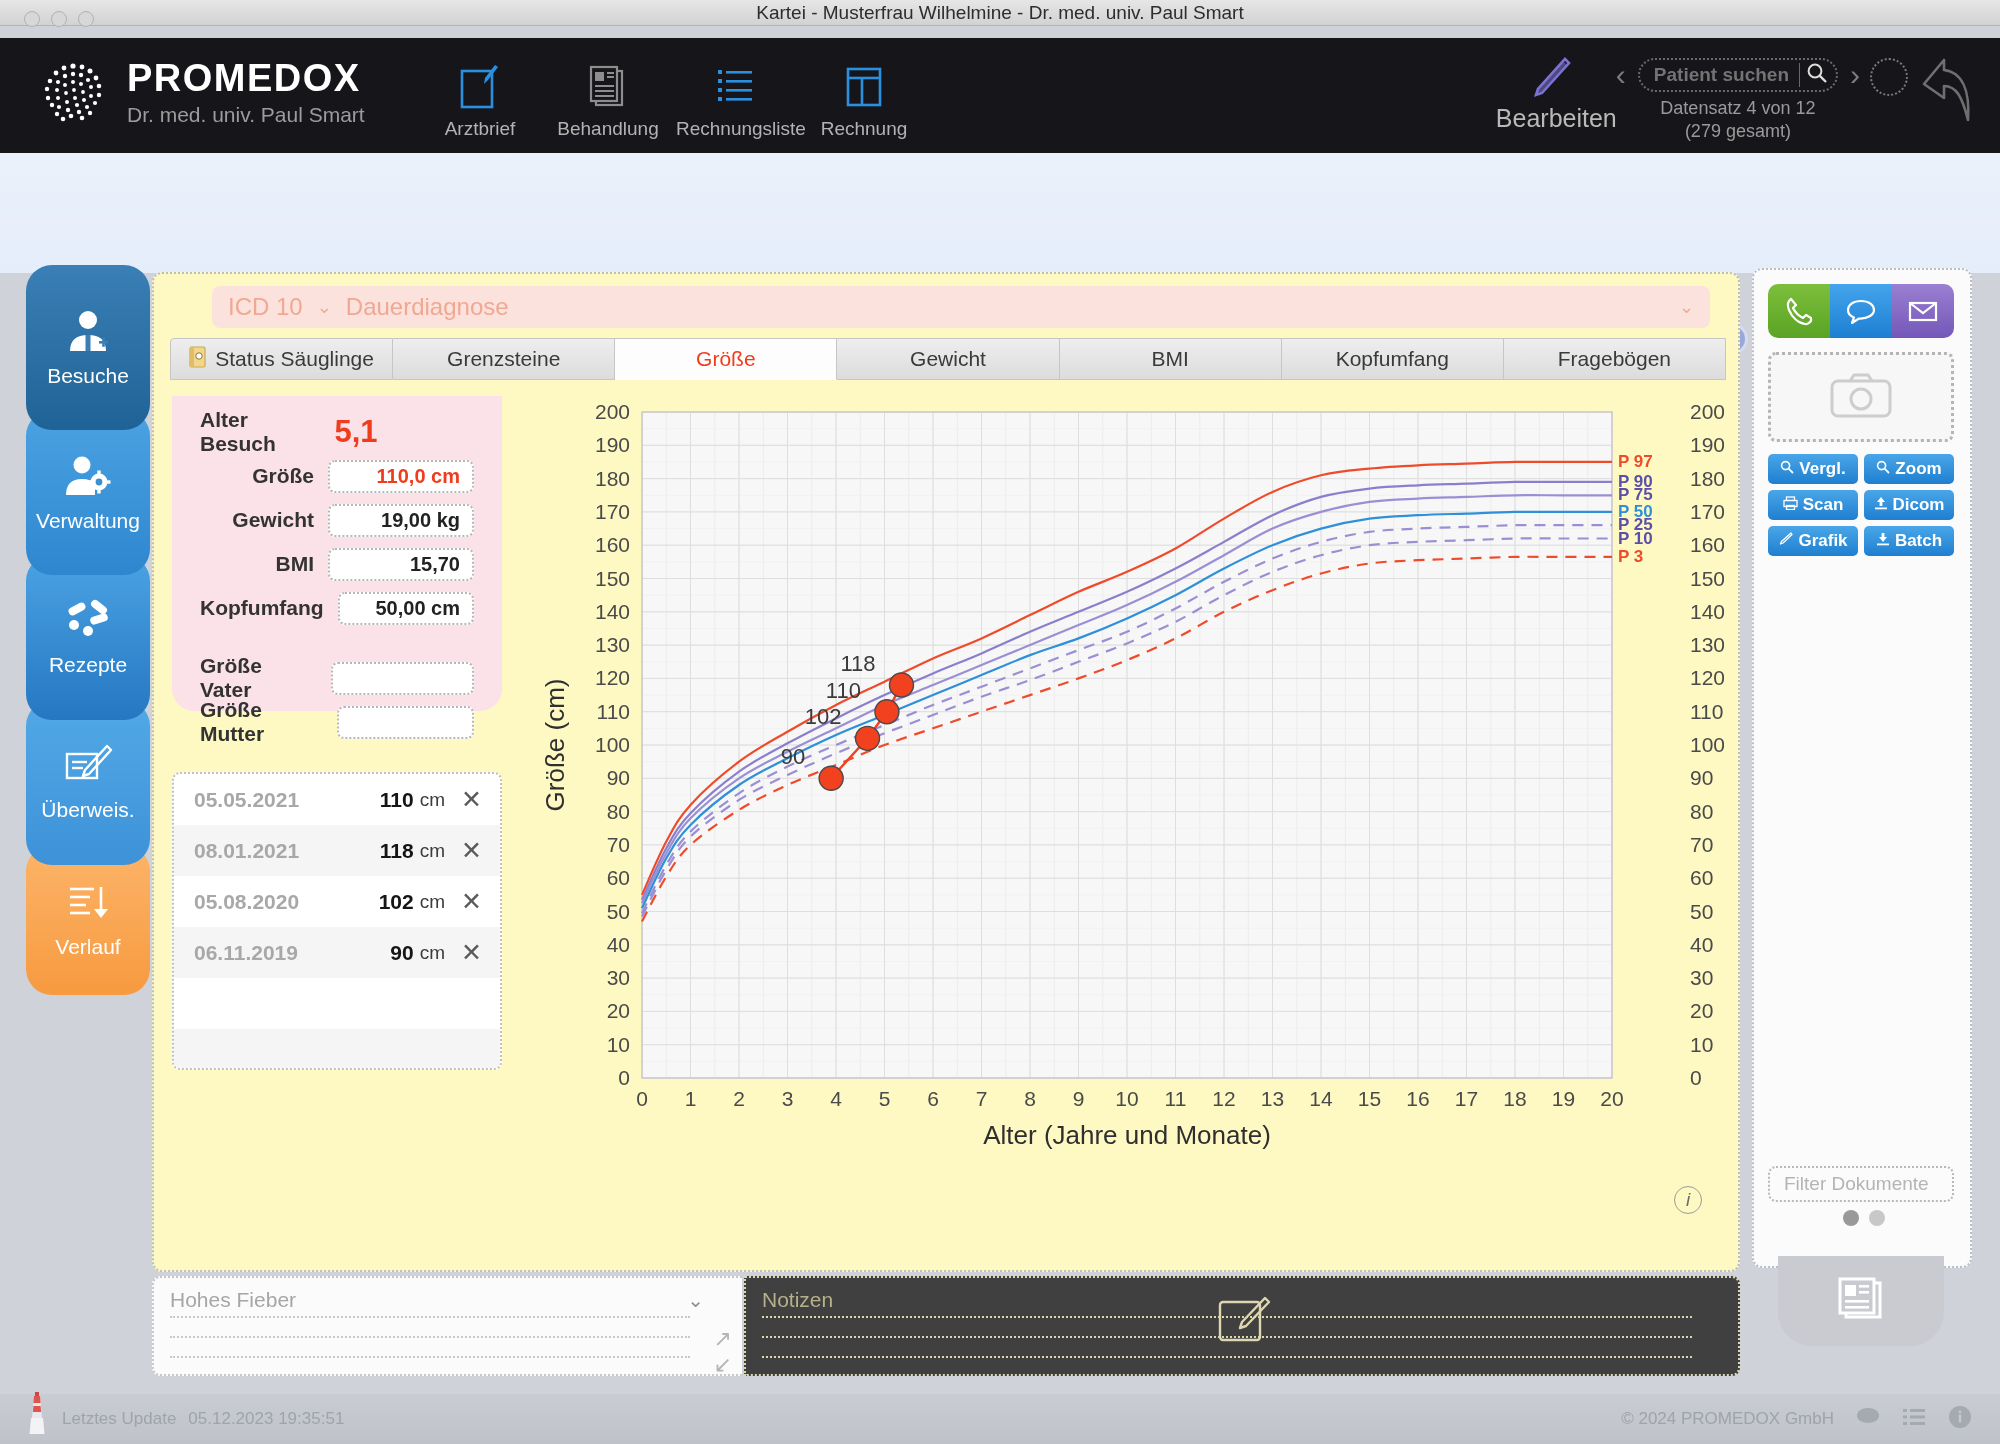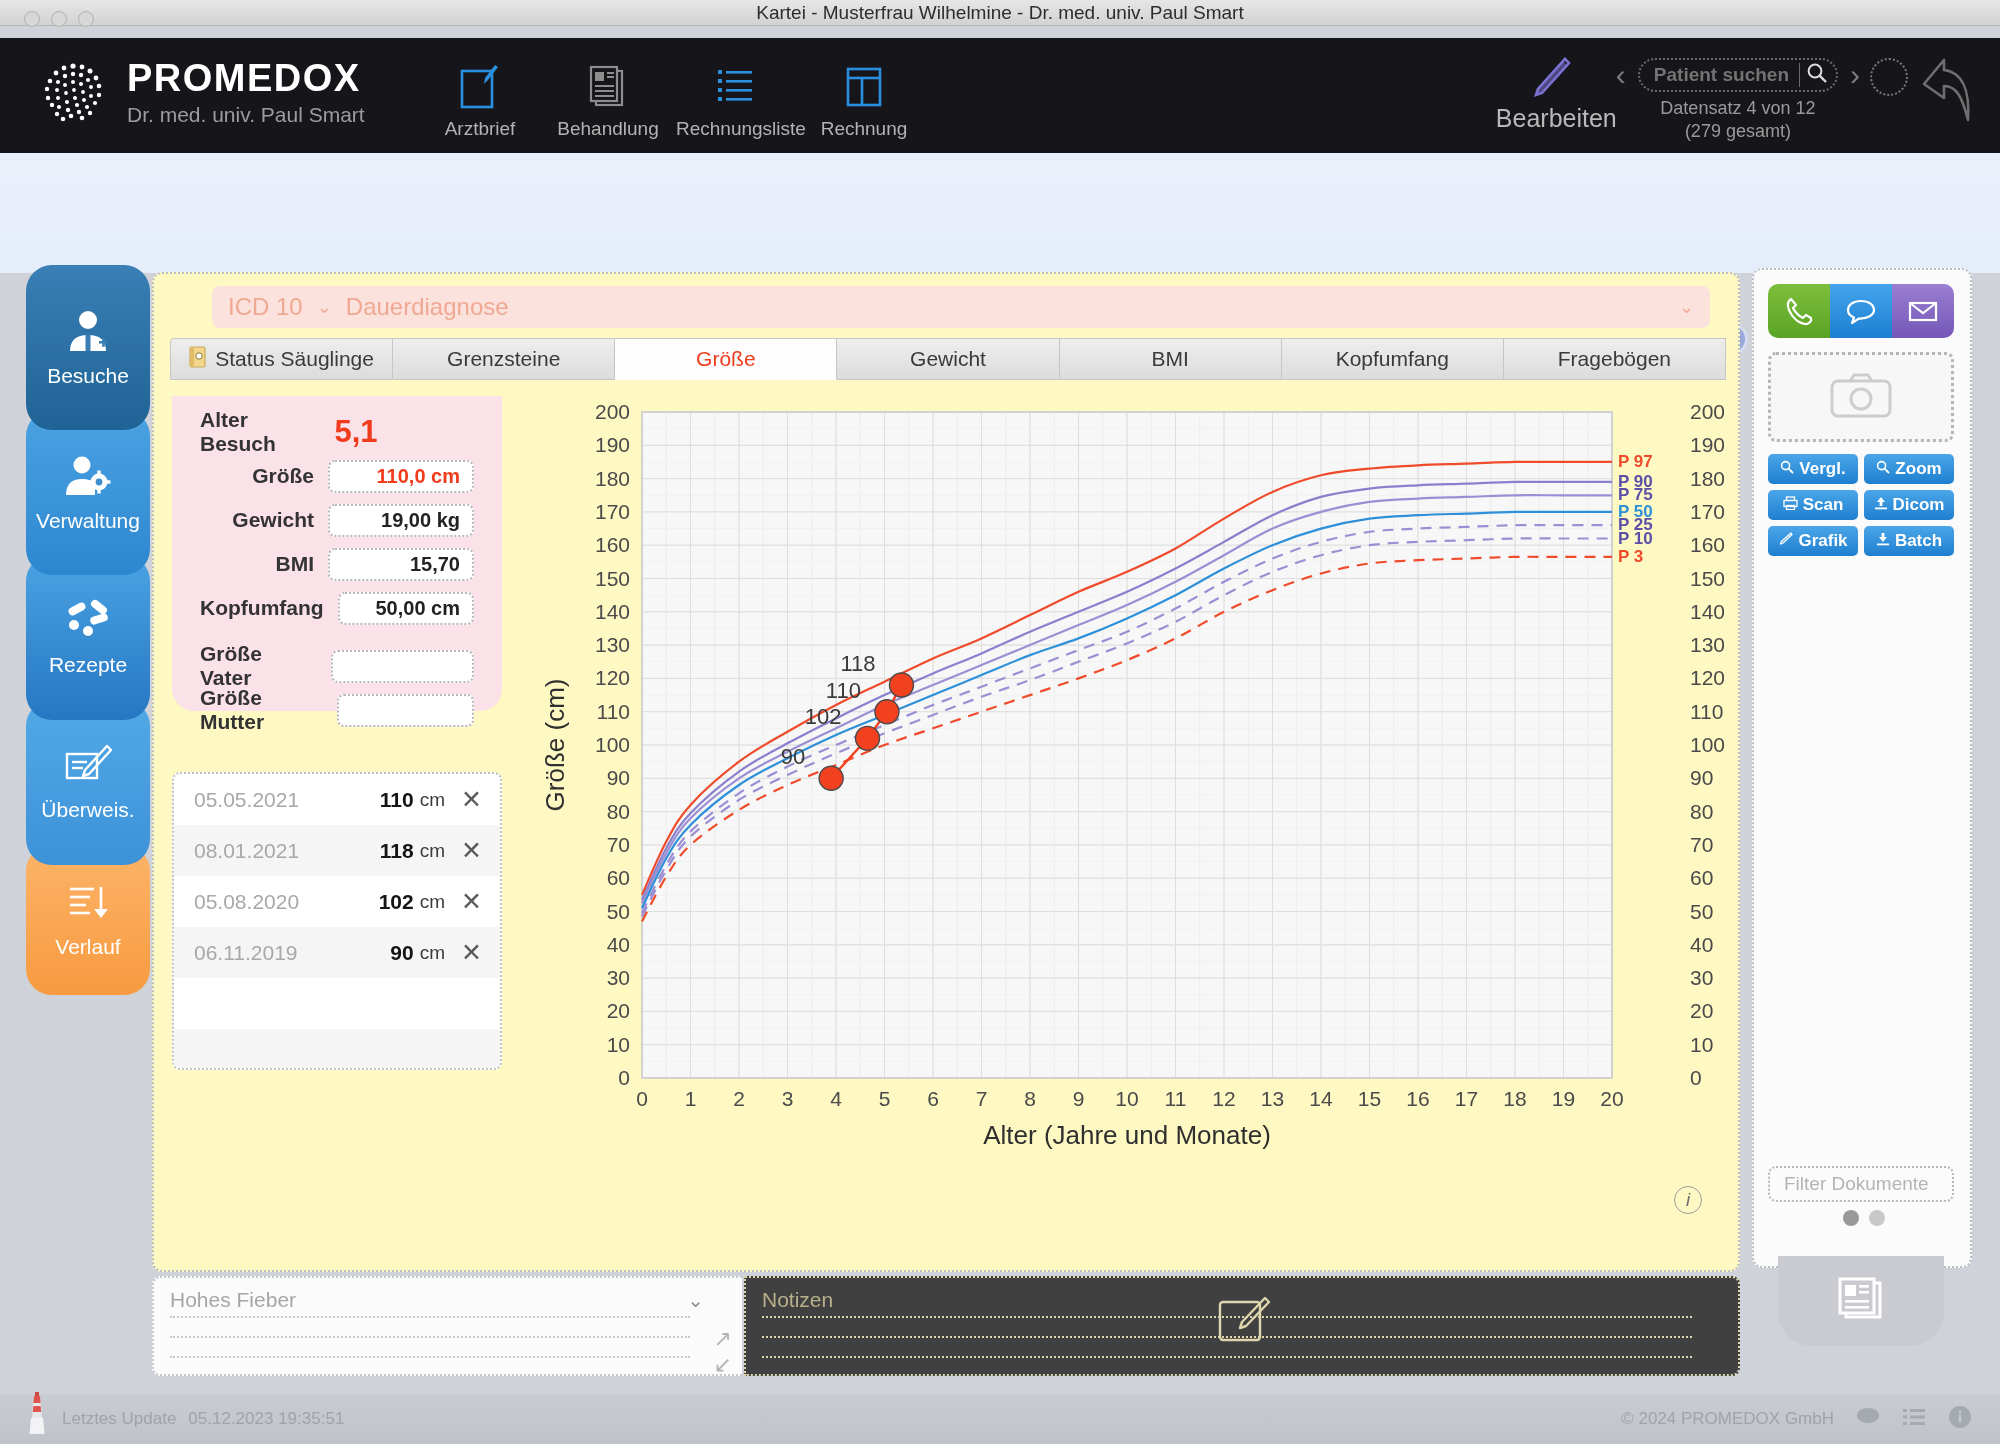--- a/index.html
+++ b/index.html
@@ -154,21 +154,21 @@
   }
   .mfield.hl { color:#f03c1d; }
 
   
   .hlist {
     position:absolute; left:18px; top:498px; width:330px; height:298px;
     background:#fff; border:2px dotted #c0c0c0; border-radius:8px; overflow:hidden;
   }
   .hrow { height:51px; display:flex; align-items:center; padding:0 18px 0 20px; }
   .hrow:nth-child(even) { background:#f5f5f5; }
-  .hrow .hd { font-size:21px; color:#a8a8a8; font-weight:normal; }
+  .hrow .hd { font-size:21px; color:#a8a8a8; font-weight:bold; }
   .hrow .hv { margin-left:auto; font-size:21px; color:#151515; font-weight:bold; }
   .hrow .hu { font-size:19px; color:#3c3c3c; margin-left:6px; }
   .hrow .hx { margin-left:16px; color:#5a5a5a; font-size:25px; cursor:pointer; line-height:1; }
 
   
   .chartwrap { position:absolute; left:380px; top:112px; width:1190px; height:840px; }
   .info-i {
     position:absolute; right:22px; bottom:12px; width:28px; height:28px; border-radius:50%;
     border:1.5px solid #9a9a9a; color:#6d6d6d; font-size:19px;
     display:flex; align-items:center; justify-content:center; font-style:italic;
@@ -648,21 +648,21 @@
         <span class="mfield">19,00 kg</span>
       </div>
       <div class="mrow">
         <span class="mlabel">BMI</span>
         <span class="mfield">15,70</span>
       </div>
       <div class="mrow">
         <span class="mlabel">Kopfumfang</span>
         <span class="mfield">50,00 cm</span>
       </div>
-      <div class="mrow" style="margin-top:14px;">
+      <div class="mrow" style="margin-top:26px;">
         <span class="mlabel">Größe Vater</span>
         <span class="mfield"></span>
       </div>
       <div class="mrow">
         <span class="mlabel">Größe Mutter</span>
         <span class="mfield"></span>
       </div>
     </div>
 
     <div class="hlist">

